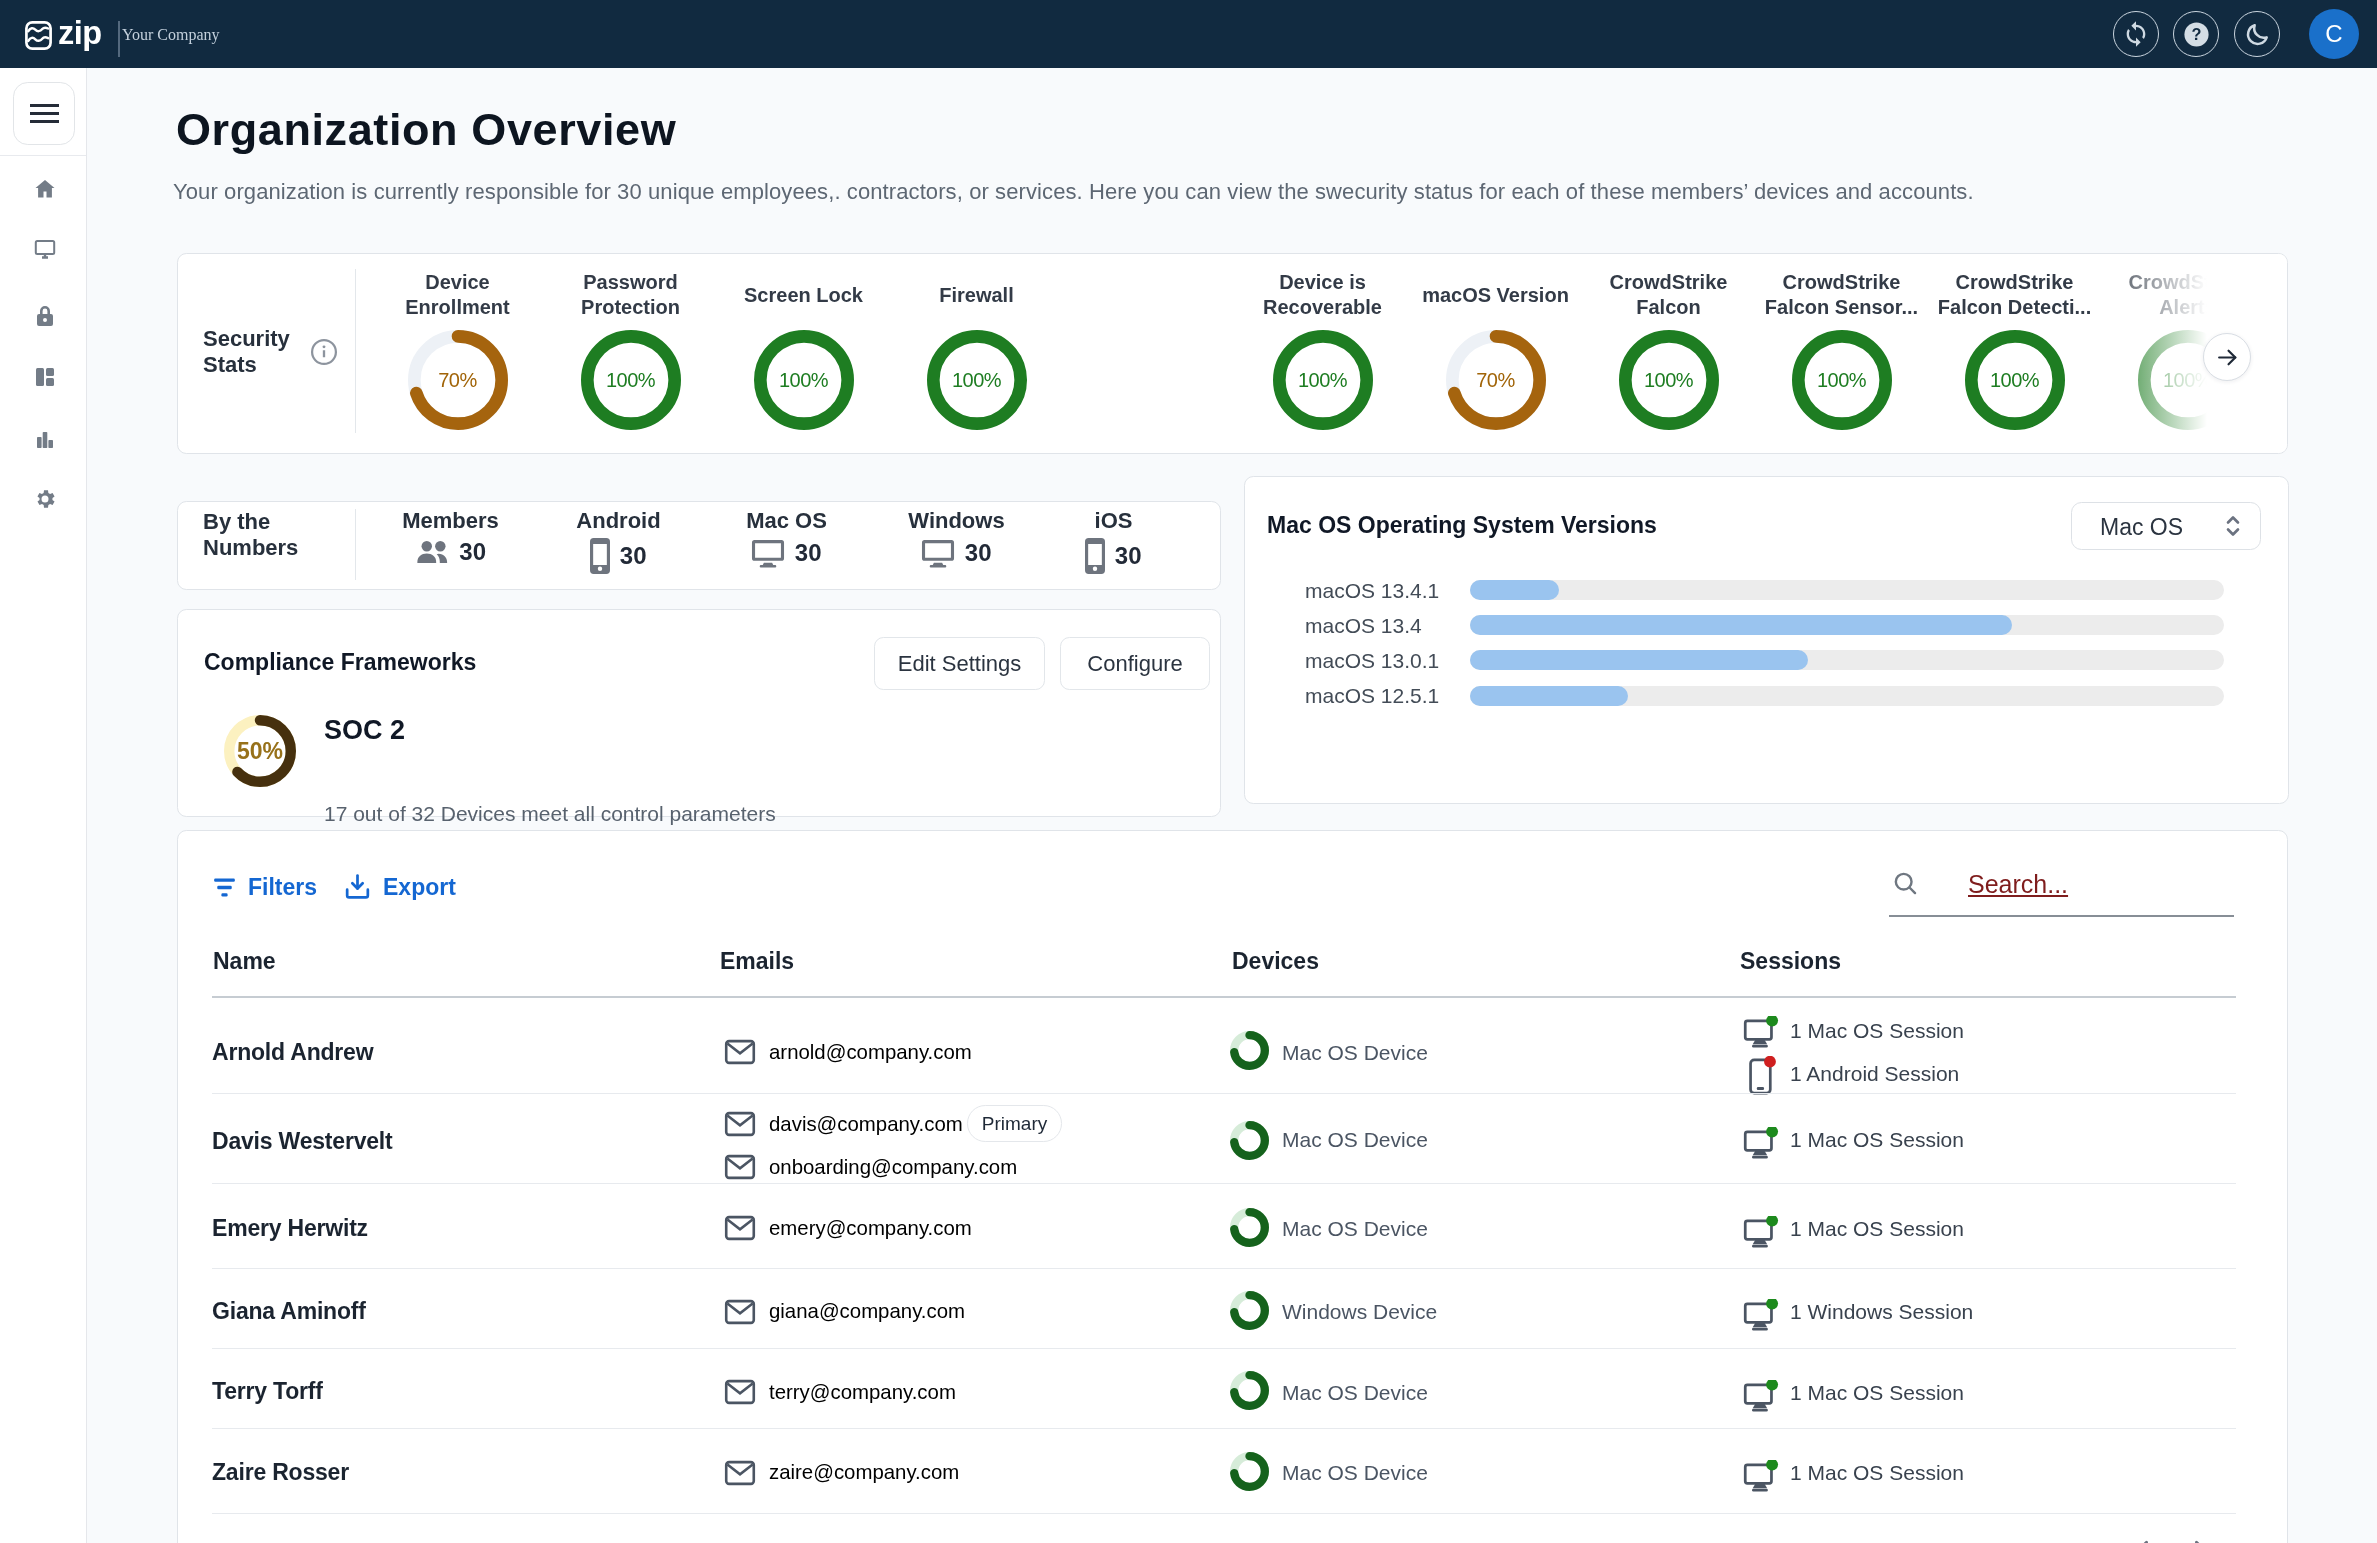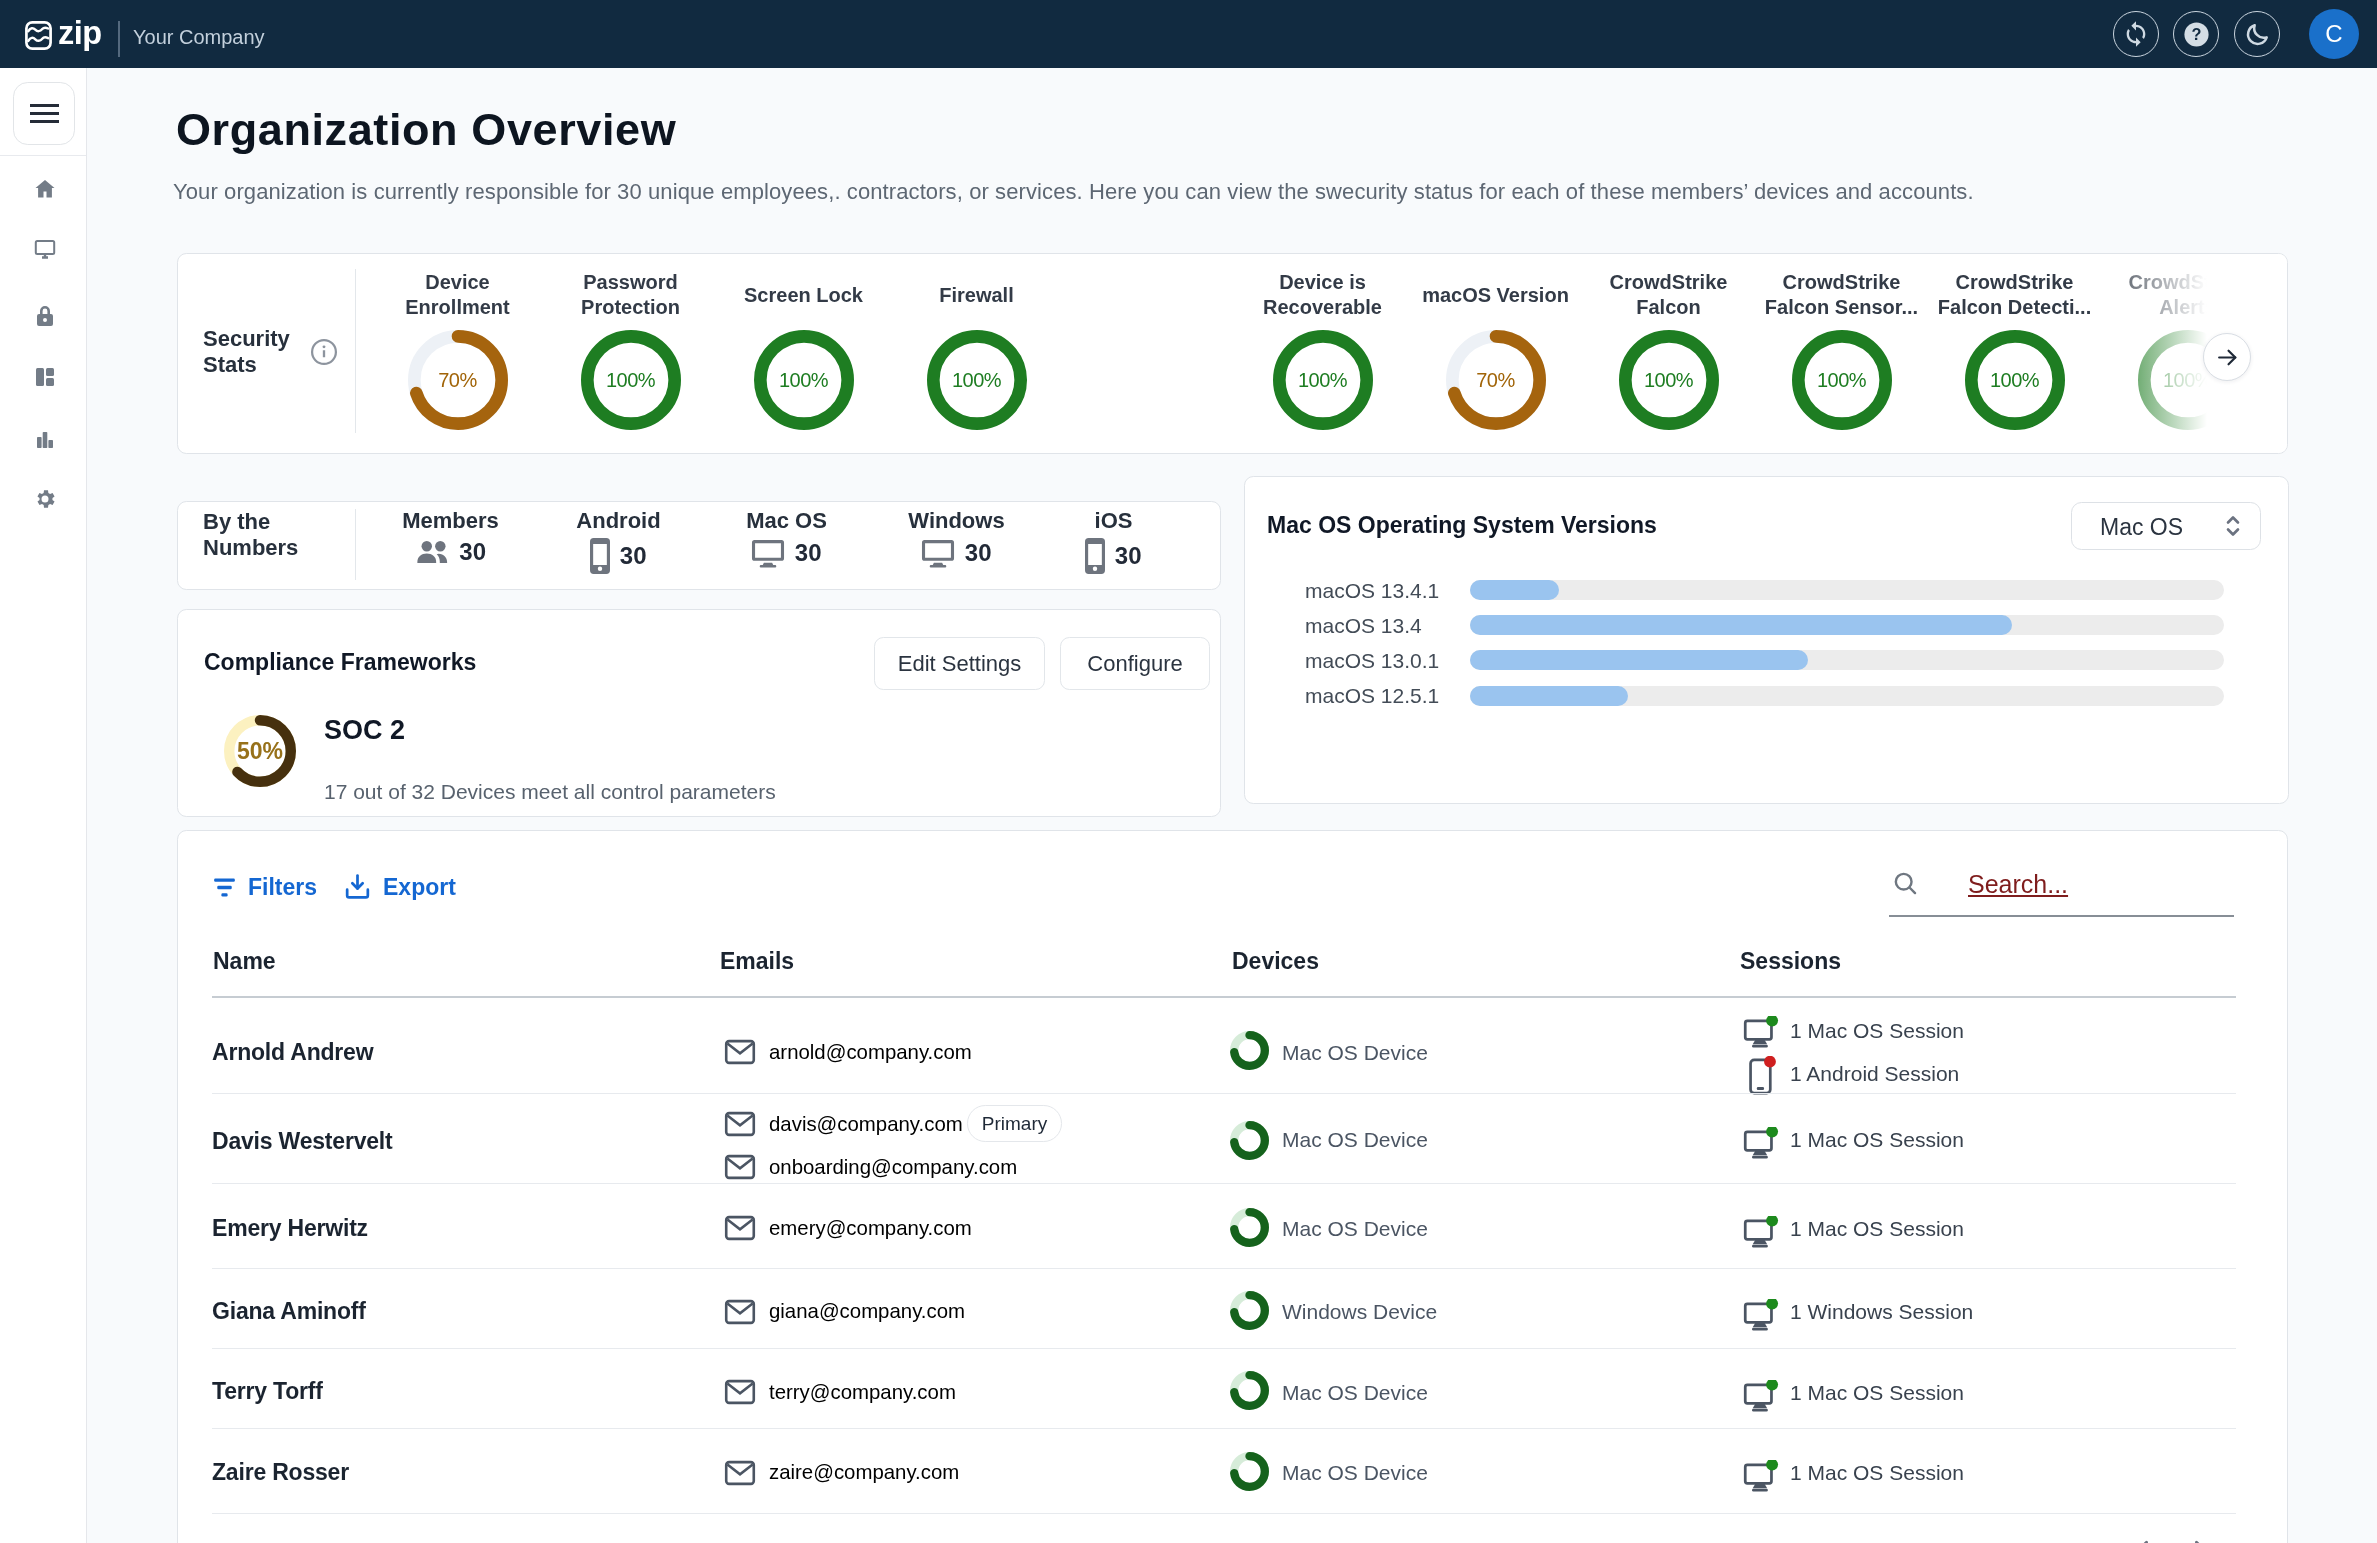--- a/index.html
+++ b/index.html
@@ -4,21 +4,21 @@
 <style>
 * { margin:0; padding:0; box-sizing:border-box; }
 html,body { width:2377px; height:1544px; overflow:hidden; }
 body { font-family:"Liberation Sans", sans-serif; background:#f8fafc; position:relative; }
 .abs { position:absolute; }
 
 #topbar { position:absolute; left:0; top:0; width:2377px; height:68px; background:#112a40; }
 #topbar .logo { position:absolute; left:25px; top:21px; }
 #topbar .zip { position:absolute; left:58px; top:14.7px; color:#fff; font-size:32.5px; font-weight:700; letter-spacing:-0.5px; }
 #topbar .tdiv { position:absolute; left:118px; top:21px; width:1.6px; height:36px; background:#54697e; }
-#topbar .company { position:absolute; left:133px; top:26px; color:#c3d0dc; font-size:20px; font-weight:400; }
+#topbar .company { position:absolute; left:122px; top:26px; color:#c3d0dc; font-size:16px; font-weight:400;font-family:Liberation Serif, serif; }
 .cicon { position:absolute; top:11px; width:46px; height:46px; border:1.6px solid #c9d4de; border-radius:50%; display:flex; align-items:center; justify-content:center; }
 #avatar { position:absolute; left:2309px; top:9px; width:50px; height:50px; border-radius:50%; background:#1a70ca; color:#fff; font-size:24px; font-weight:400; display:flex; align-items:center; justify-content:center; }
 
 #sidebar { position:absolute; left:0; top:68px; width:87px; height:1475px; background:#fff; border-right:1px solid #e5e7eb; }
 #burger { position:absolute; left:13px; top:13.6px; width:62px; height:63px; border:1.6px solid #e2e5e8; border-radius:14.7px; }
 #burger i { position:absolute; left:16.2px; width:29px; height:3.1px; background:#252c38; }
 #sdiv { position:absolute; left:0; top:87px; width:86px; height:1px; background:#e8eaee; }
 .sic { position:absolute; left:32.5px; }
 
 .card { position:absolute; background:#fff; border:1px solid #e0e4e9; border-radius:9.4px; }
@@ -258,21 +258,21 @@
 <div class="btn" style="left:874px; top:637px; width:171px; height:53px;">Edit Settings</div>
 <div class="btn" style="left:1060px; top:637px; width:150px; height:53px;">Configure</div>
 <div class="abs" style="left:224px; top:715px;">
   <svg width="72" height="72" viewBox="0 0 138 138">
     <circle cx="69" cy="69" r="59" fill="none" stroke="#fcf1c0" stroke-width="20"></circle>
     <circle cx="69" cy="69" r="59" fill="none" stroke="#46300e" stroke-width="20" stroke-dasharray="233.6 370.7" stroke-linecap="round" transform="rotate(-90 69 69)"></circle>
   </svg>
   <div class="abs" style="left:0; top:0; width:72px; height:72px; display:flex; align-items:center; justify-content:center; font-size:23px; font-weight:700; color:#97711a;">50%</div>
 </div>
 <div class="abs" style="left:324px; top:715px; font-size:27px; font-weight:700; color:#101826;">SOC 2</div>
-<div class="abs" style="left:324px; top:780px; font-size:21px; color:#58626e;">17 out of 32 Devices meet all control parameters</div>
+<div class="abs" style="left:324px; top:802px; font-size:21px; color:#58626e;">17 out of 32 Devices meet all control parameters</div>
 
 <div class="card" style="left:1244px; top:476px; width:1045px; height:328px;"></div>
 <div class="abs" style="left:1267px; top:512px; font-size:23px; font-weight:700; color:#101826;">Mac OS Operating System Versions</div>
 <div class="abs" style="left:2071px; top:502px; width:190px; height:48px; border:1.6px solid #dde1e6; border-radius:10.5px; background:#fff;"></div>
 <div class="abs" style="left:2100px; top:514px; font-size:23px; color:#2b3440;">Mac OS</div>
 <svg class="abs" style="left:2216px; top:509px;" width="34" height="34" viewBox="0 0 24 24" fill="none" stroke="#6b7280" stroke-width="1.9" stroke-linecap="round" stroke-linejoin="round">
     <path d="M8.5 9.5 12 6l3.5 3.5"></path>
     <path d="M8.5 14.5 12 18l3.5-3.5"></path>
   </svg>
 <div class="bar-label" style="left:1305px; top:579px;">macOS 13.4.1</div>

